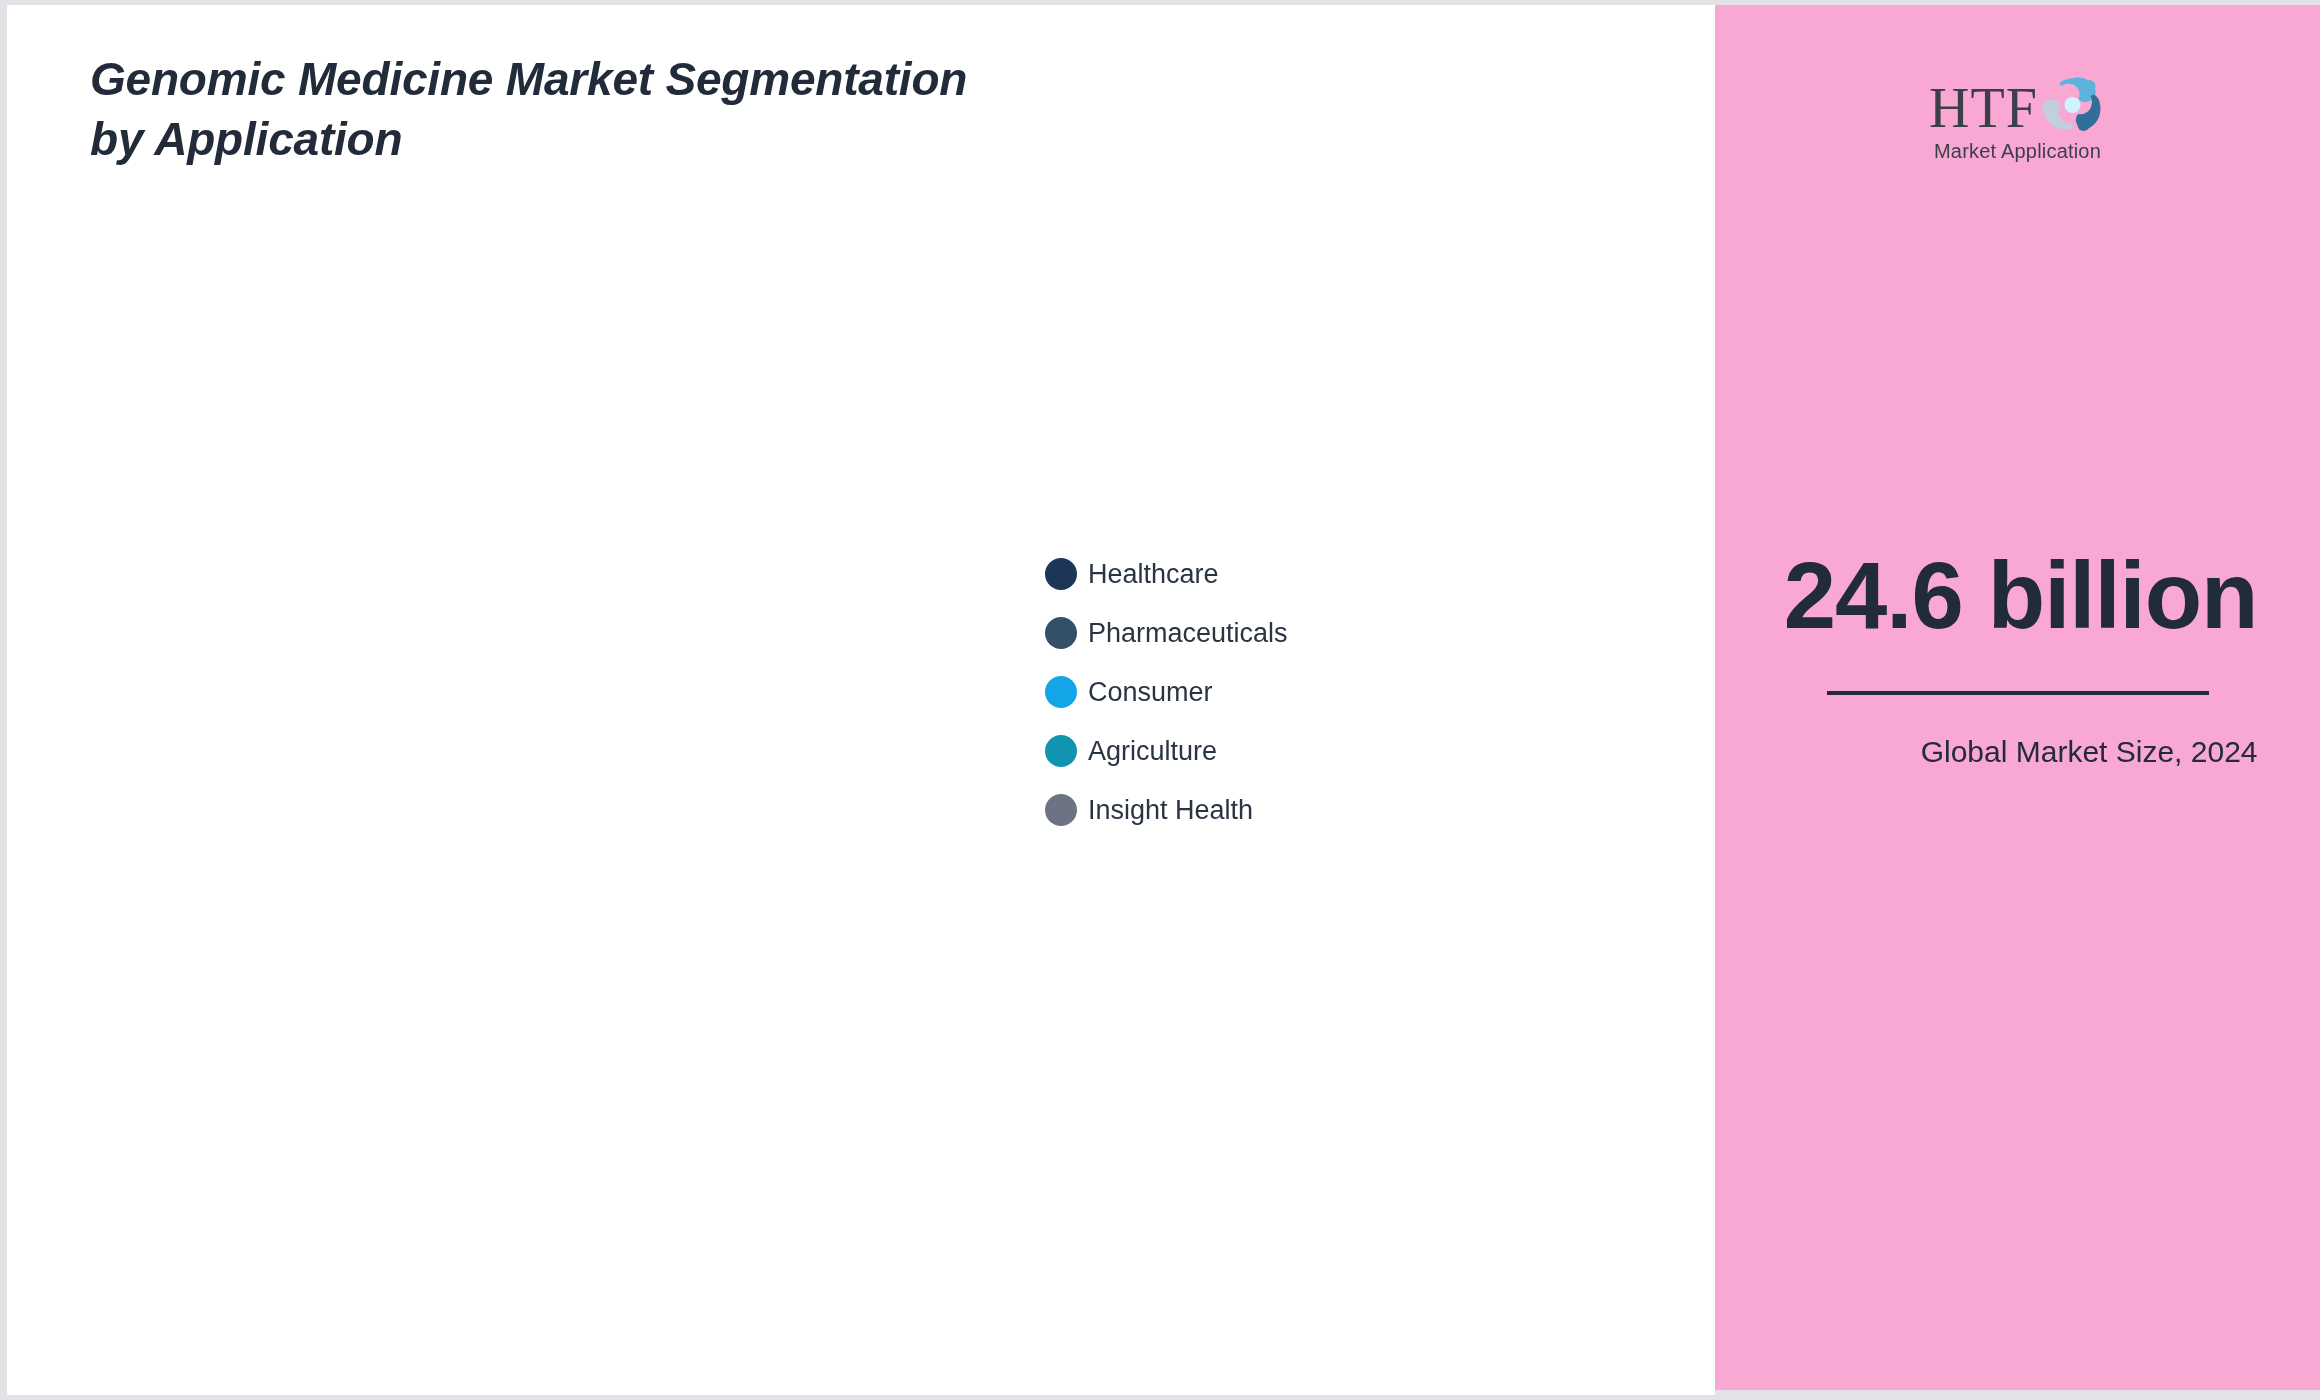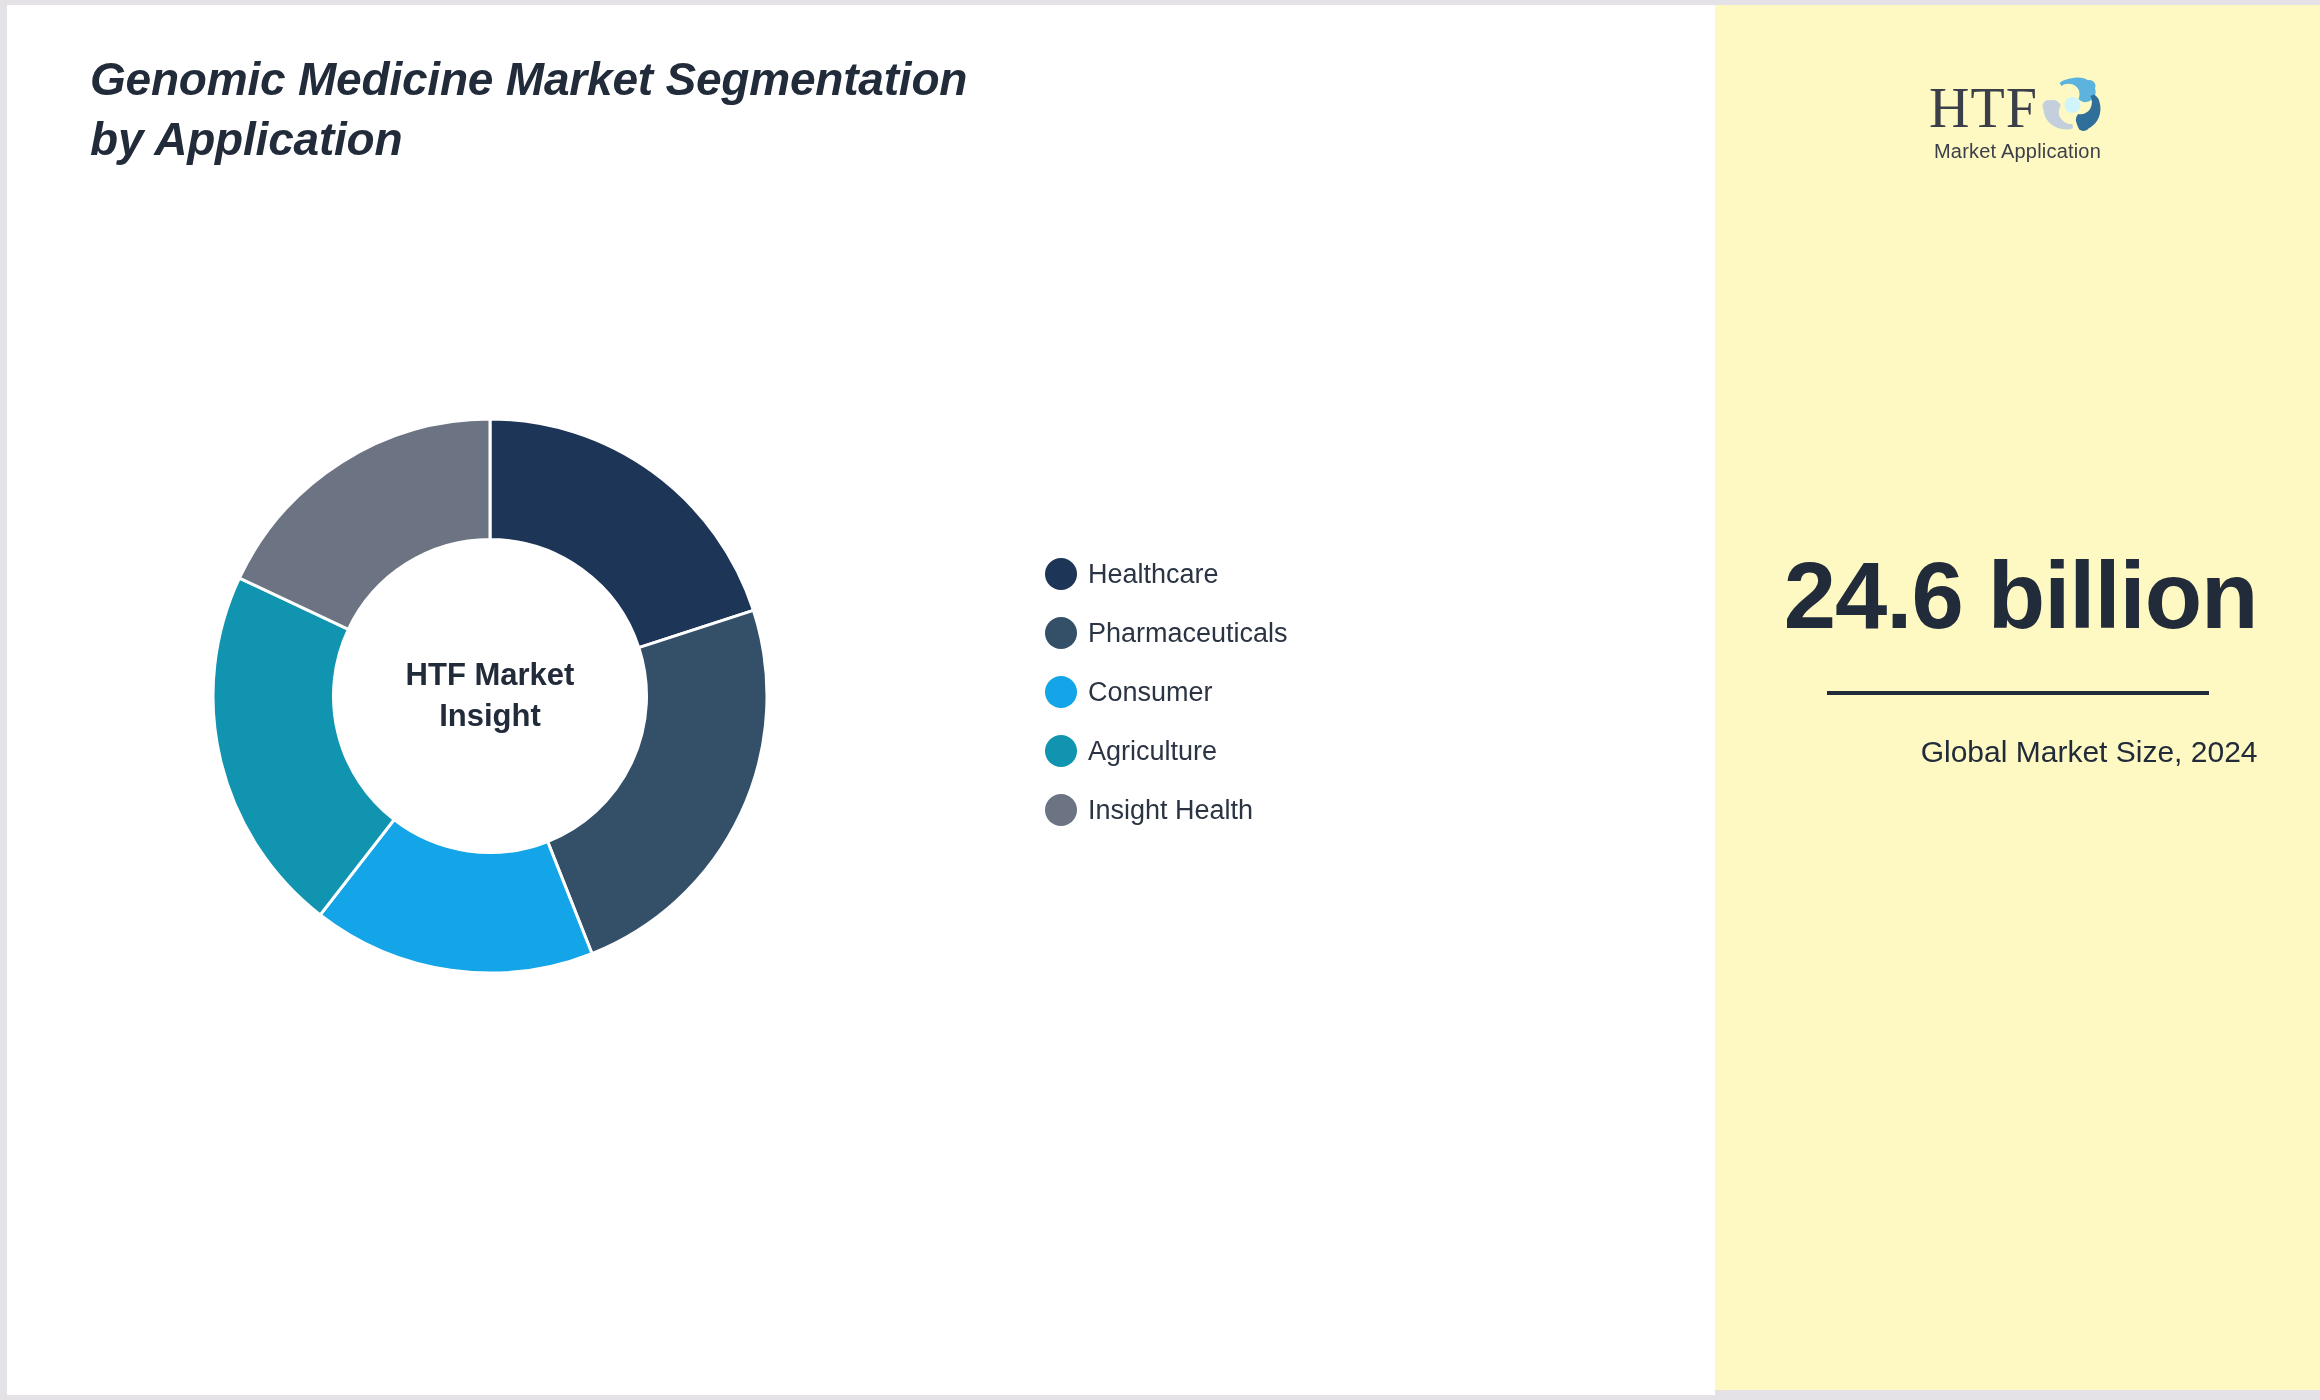--- a/index.html
+++ b/index.html
@@ -96,21 +96,21 @@
     font-size: 27px;
     color: #2b3443;
     line-height: 1;
     white-space: nowrap;
   }
   
   .right-panel {
     position: relative;
     flex: 1 1 auto;
     height: 100%;
-    background: #fef9c3;
+    background: #f9a8d4;
   }
   .logo {
     position: absolute;
     left: 50%;
     top: 68px;
     transform: translateX(-50%);
     width: 225px;
     text-align: center;
   }
   .logo-row {
@@ -177,32 +177,20 @@
 </head>
 <body>
 
 <div class="page">
   <div class="card">
 
     <div class="left-panel">
 
       <div class="chart-title">Genomic Medicine Market Segmentation by Application</div>
 
-      <div class="donut-wrap">
-        <svg width="558" height="558" viewBox="0 0 558 558">
-          <g id="donut-slices">
-              <path d="M 279 2 A 277 277 0 0 1 542.4426550137575 193.40229255813958 L 427.845100082773 230.63729529534885 A 156.505 156.505 0 0 0 279 122.495 Z" fill="#1d3557" stroke="#ffffff" stroke-width="3"></path>
-              <path d="M 542.4426550137575 193.40229255813958 A 277 277 0 0 1 380.9705010936559 536.5480865910456 L 336.6133331179156 424.51466892394075 A 156.505 156.505 0 0 0 427.845100082773 230.63729529534885 Z" fill="#345068" stroke="#ffffff" stroke-width="3"></path>
-              <path d="M 380.9705010936559 536.5480865910456 A 277 277 0 0 1 109.22474613812557 497.8729384280663 L 183.07698156804094 402.66321021185746 A 156.505 156.505 0 0 0 336.6133331179156 424.51466892394075 Z" fill="#13a5e8" stroke="#ffffff" stroke-width="3"></path>
-              <path d="M 109.22474613812557 497.8729384280663 A 277 277 0 0 1 28.362906466912534 161.05913623647498 L 137.39004215380558 212.36341197360838 A 156.505 156.505 0 0 0 183.07698156804094 402.66321021185746 Z" fill="#1194b0" stroke="#ffffff" stroke-width="3"></path>
-              <path d="M 28.362906466912534 161.05913623647498 A 277 277 0 0 1 278.99999999999994 2 L 278.99999999999994 122.495 A 156.505 156.505 0 0 0 137.39004215380558 212.36341197360838 Z" fill="#6c7483" stroke="#ffffff" stroke-width="3"></path>
-            </g>
-        </svg>
-        <div class="donut-center-label">HTF Market Insight</div>
-      </div>
 
       <div class="legend" id="legend">
           <div class="legend-item">
             <span class="legend-dot" style="background: rgb(29, 53, 87);"></span>
             <span class="legend-label">Healthcare</span>
           </div>
           <div class="legend-item">
             <span class="legend-dot" style="background: rgb(52, 80, 104);"></span>
             <span class="legend-label">Pharmaceuticals</span>
           </div>

